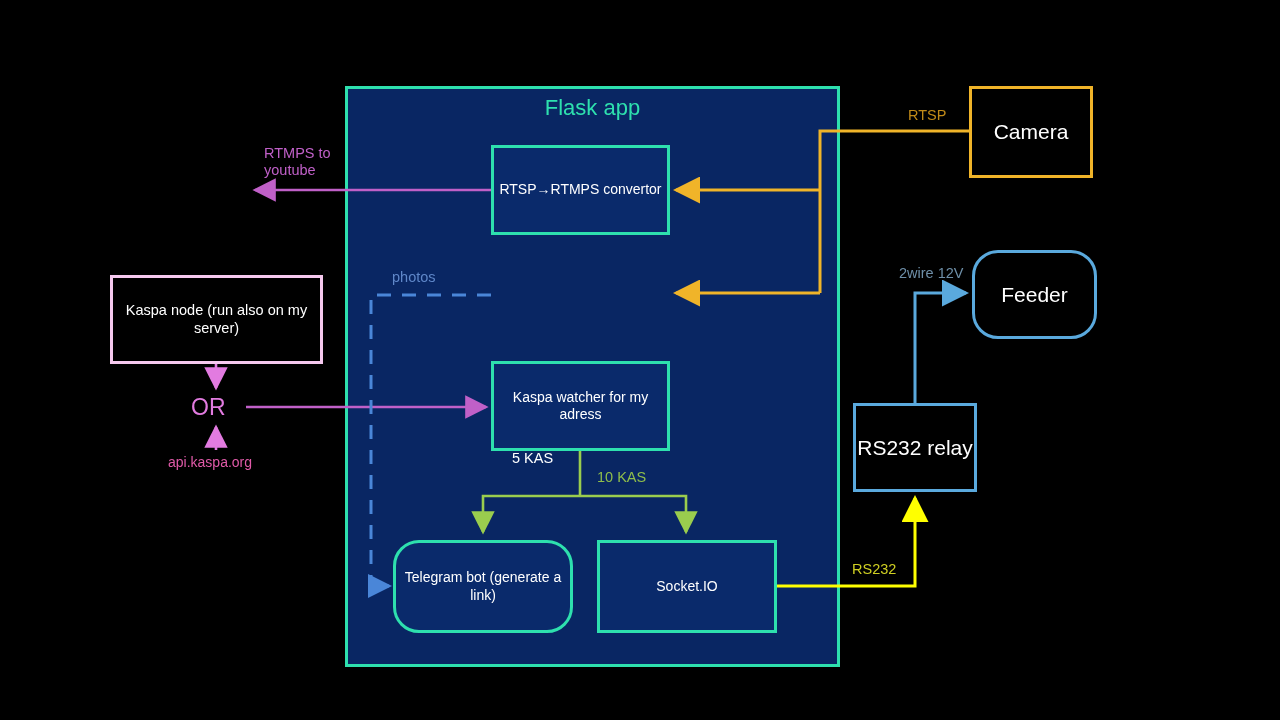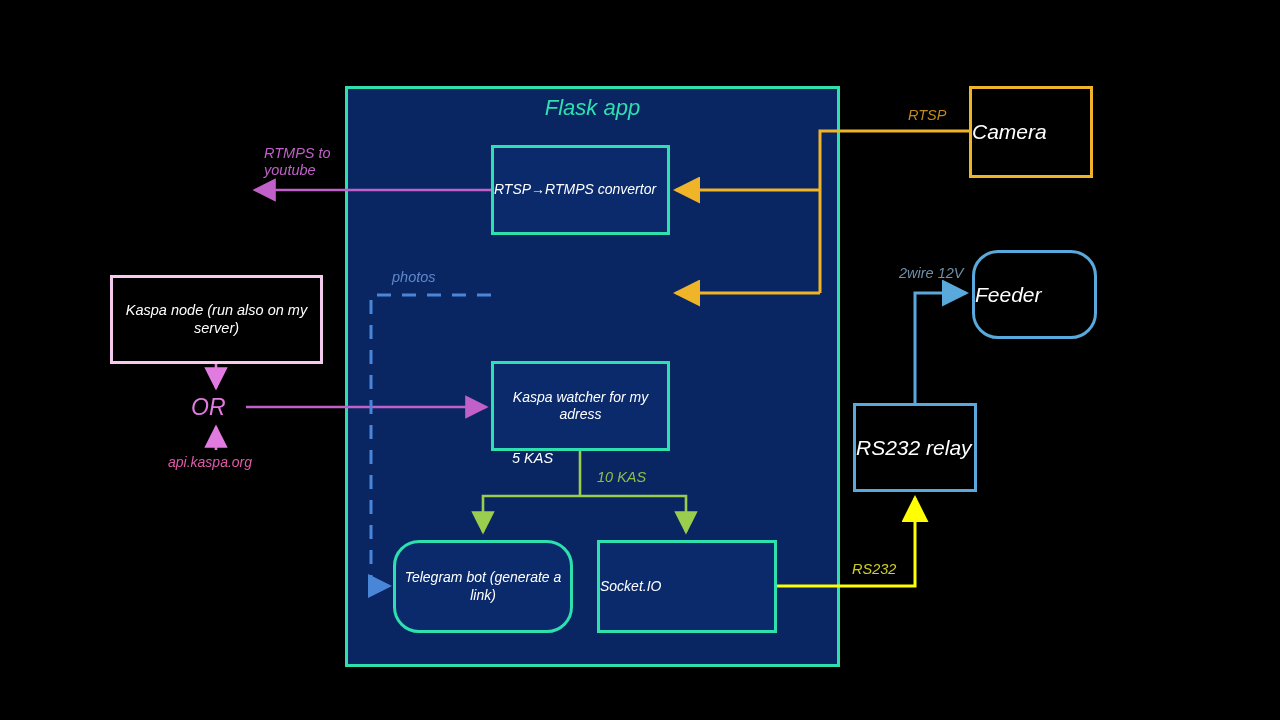--- a/index.html
+++ b/index.html
@@ -1,19 +1,19 @@
 <!DOCTYPE html>
 <html><head>
 <meta charset="utf-8">
 <style>
   html,body{margin:0;padding:0;background:#000;}
   body{width:1280px;height:720px;overflow:hidden;font-family:"Liberation Sans",sans-serif;}
-  #stage{position:relative;width:1280px;height:588px;background:#000000;font-style:italic;}
+  #stage{position:relative;width:1280px;height:588px;background:#000000;}
   svg.layer{position:absolute;left:0;top:0;width:1280px;height:720px;}
-  .node{position:absolute;box-sizing:border-box;display:flex;align-items:center;justify-content:flex-start;text-align:center;color:#ffffff;}
+  .node{position:absolute;box-sizing:border-box;display:flex;align-items:center;justify-content:center;text-align:center;color:#ffffff;}
   .node span{display:block;line-height:1.22;}
   .flaskbox{background:#092663;border:3px solid #2ee0ae;}
   .innerbox{background:#0a2a6b;border:3px solid #2ee0ae;font-size:14px;}
   .camerabox{background:#000;border:3px solid #f0b429;font-size:21px;}
   .bluebox{background:#000;border:3px solid #5aa9dd;font-size:21px;}
   .pinkbox{background:#000;border:3px solid #f6c9ef;font-size:14.5px;}
   .lbl{position:absolute;white-space:pre-line;line-height:1.2;}
   .flask-title{position:absolute;color:#2ee0ae;font-size:22px;left:345px;top:95px;width:495px;text-align:center;}
   .lbl-rtmps{color:#c060c8;font-size:14.5px;left:264px;top:145px;}
   .lbl-photos{color:#5f87c9;font-size:14.5px;left:392px;top:269px;}

